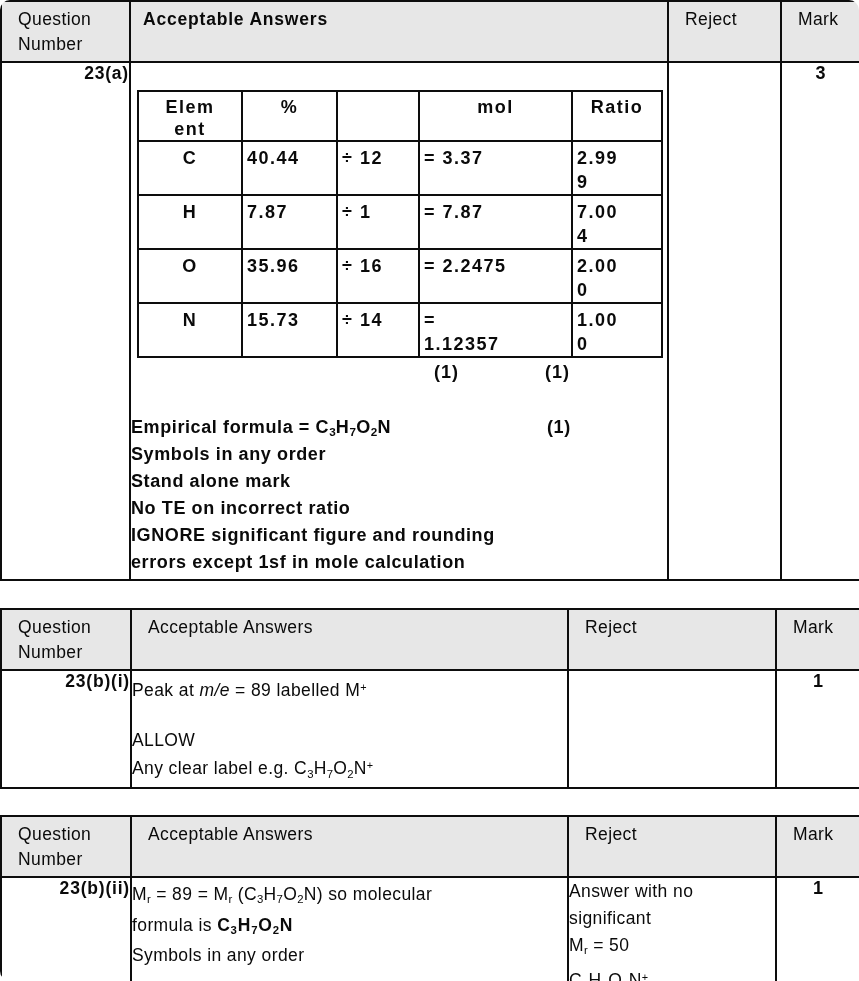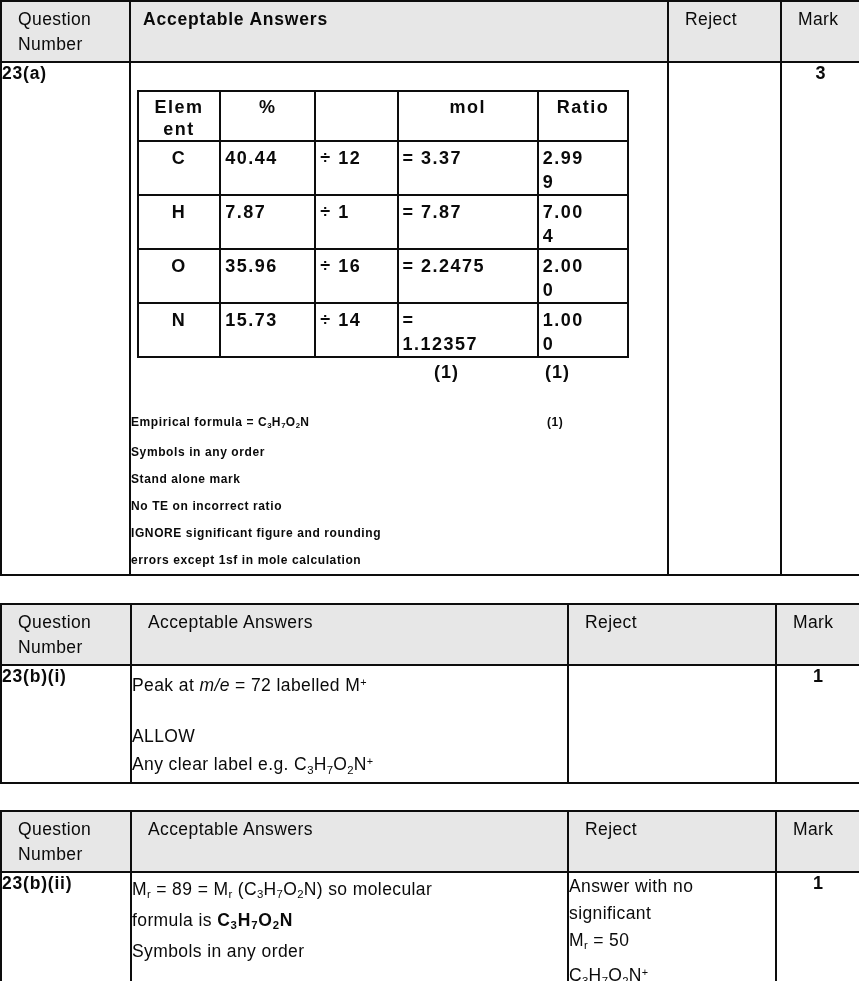--- a/index.html
+++ b/index.html
@@ -8,20 +8,21 @@
     font-family: "Liberation Sans", "DejaVu Sans", sans-serif;
     color: #0a0a0a;
     -webkit-font-smoothing: antialiased;
   }
   .page {
     width: 859px;
     height: 981px;
     background: #ffffff;
     position: relative;
     overflow: hidden;
+    border-radius: 10px;
   }
 
   
   table.ms {
     border-collapse: collapse;
     table-layout: fixed;
     width: 859px;
   }
   table.ms th, table.ms td {
     border: 2px solid #0d0d0d;
@@ -36,21 +37,21 @@
     font-size: 17.5px;
     letter-spacing: 0.4px;
     padding: 5px 8px 4px 16px;
     line-height: 25px;
   }
   table.ms th.bold-h { font-weight: bold; letter-spacing: 0.8px; padding-left: 12px; }
   .t1 th { height: 52px; }
   .t2 th, .t3 th { height: 60px; }
 
   td.qn-cell {
-    text-align: left;
+    text-align: right;
     font-weight: bold;
     font-size: 17.5px;
     letter-spacing: 0.8px;
     padding: 3px 10px 0 0;
   }
   td.mark-cell {
     vertical-align: bottom;
     text-align: center;
     font-weight: bold;
     font-size: 18px;
@@ -96,25 +97,25 @@
     margin-top: 4px;
     font-weight: bold;
     font-size: 18px;
     letter-spacing: 1px;
   }
   .marks-row .mk-mol   { position: absolute; left: 303px; top: 0; }
   .marks-row .mk-ratio { position: absolute; left: 414px; top: 0; }
 
   
   .notes {
-    margin-top: 20px;
-    font-weight: bold;
-    font-size: 12px;
+    margin-top: 28px;
+    font-weight: bold;
+    font-size: 18px;
     letter-spacing: 0.6px;
-    line-height: 27px;
+    line-height: 20px;
   }
   .note-line { position: relative; min-height: 27px; }
   .note-line .mk-empirical { position: absolute; left: 416px; top: 0; }
 
   
   .text-block { padding-top: 4px; font-size: 17.5px; letter-spacing: 0.4px; }
   .t2 .text-line { min-height: 25px; line-height: 25px; }
   .t3 .text-line { min-height: 25.5px; line-height: 25.5px; }
   .reject-cell .text-line { min-height: 27px; line-height: 27px; }
 
@@ -148,31 +149,31 @@
       </tr>
     </thead>
     <tbody>
       <tr>
         <td class="qn-cell">23(a)</td>
         <td class="aa-cell">
 
           <table class="inner">
             <thead>
               <tr>
-                <th style="width:82px">
+                <th style="width:104px">
                     <span class="line">Elem</span>
                     <span class="line">ent</span>
                   </th>
                 <th style="width:95px">
                     <span class="line">%</span>
                   </th>
                 <th style="width:82px">
                     <span class="line"></span>
                   </th>
-                <th style="width:140px">
+                <th style="width:153px">
                     <span class="line">mol</span>
                   </th>
                 <th style="width:90px">
                     <span class="line">Ratio</span>
                   </th>
               </tr>
             </thead>
             <tbody>
               <tr>
                 <td class="col-el">
@@ -289,21 +290,21 @@
         <th>Acceptable Answers</th>
         <th>Reject</th>
         <th>Mark</th>
       </tr>
     </thead>
     <tbody>
       <tr>
         <td class="qn-cell">23(b)(i)</td>
         <td class="aa-cell">
           <div class="text-block">
-            <div class="text-line"><span>Peak at </span><span class="seg-italic">m/e</span><span> = 72 labelled M</span><span class="seg-sup">+</span></div>
+            <div class="text-line"><span>Peak at </span><span class="seg-italic">m/e</span><span> = 89 labelled M</span><span class="seg-sup">+</span></div>
             <div class="text-line"></div>
             <div class="text-line"><span>ALLOW</span></div>
             <div class="text-line"><span>Any clear label e.g. C</span><span class="seg-sub">3</span><span>H</span><span class="seg-sub">7</span><span>O</span><span class="seg-sub">2</span><span>N</span><span class="seg-sup">+</span></div>
           </div>
         </td>
         <td class="reject-cell"></td>
         <td class="mark-cell">1</td>
       </tr>
     </tbody>
   </table>

